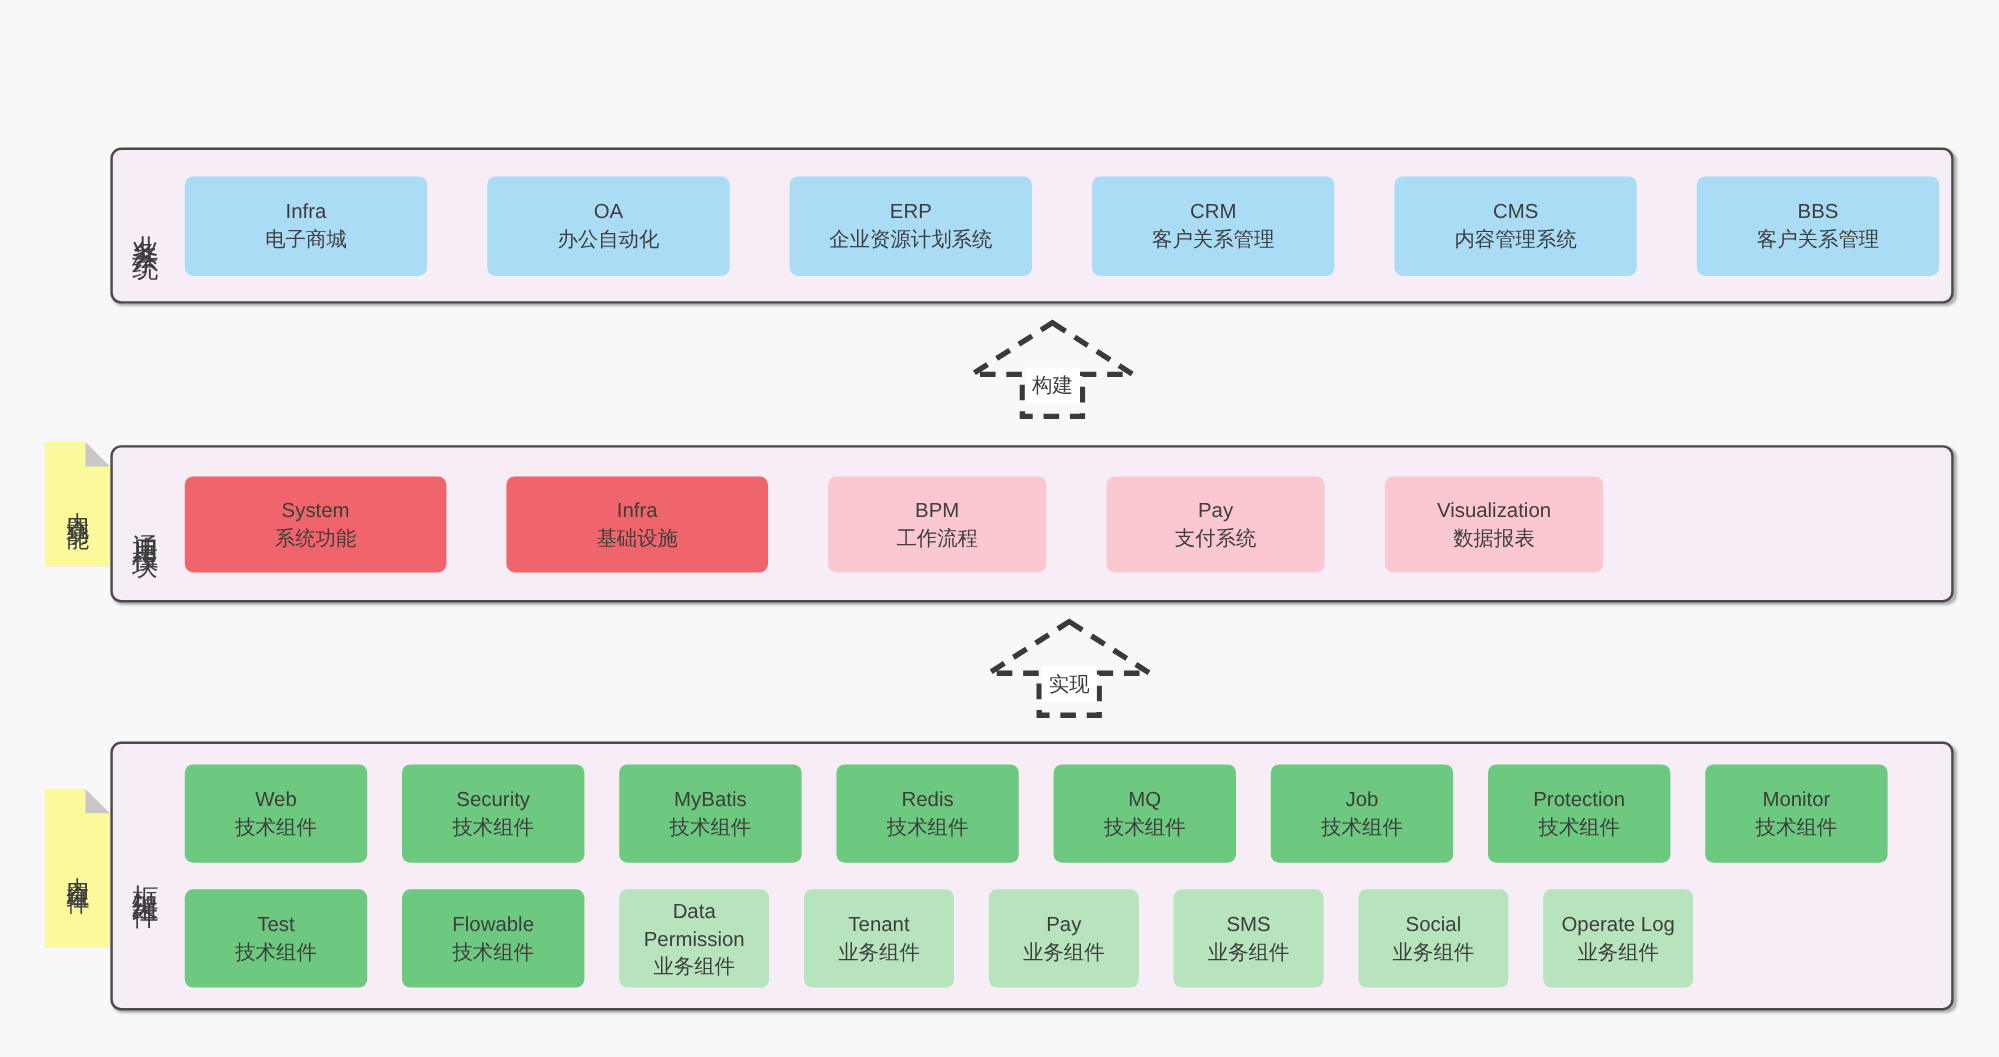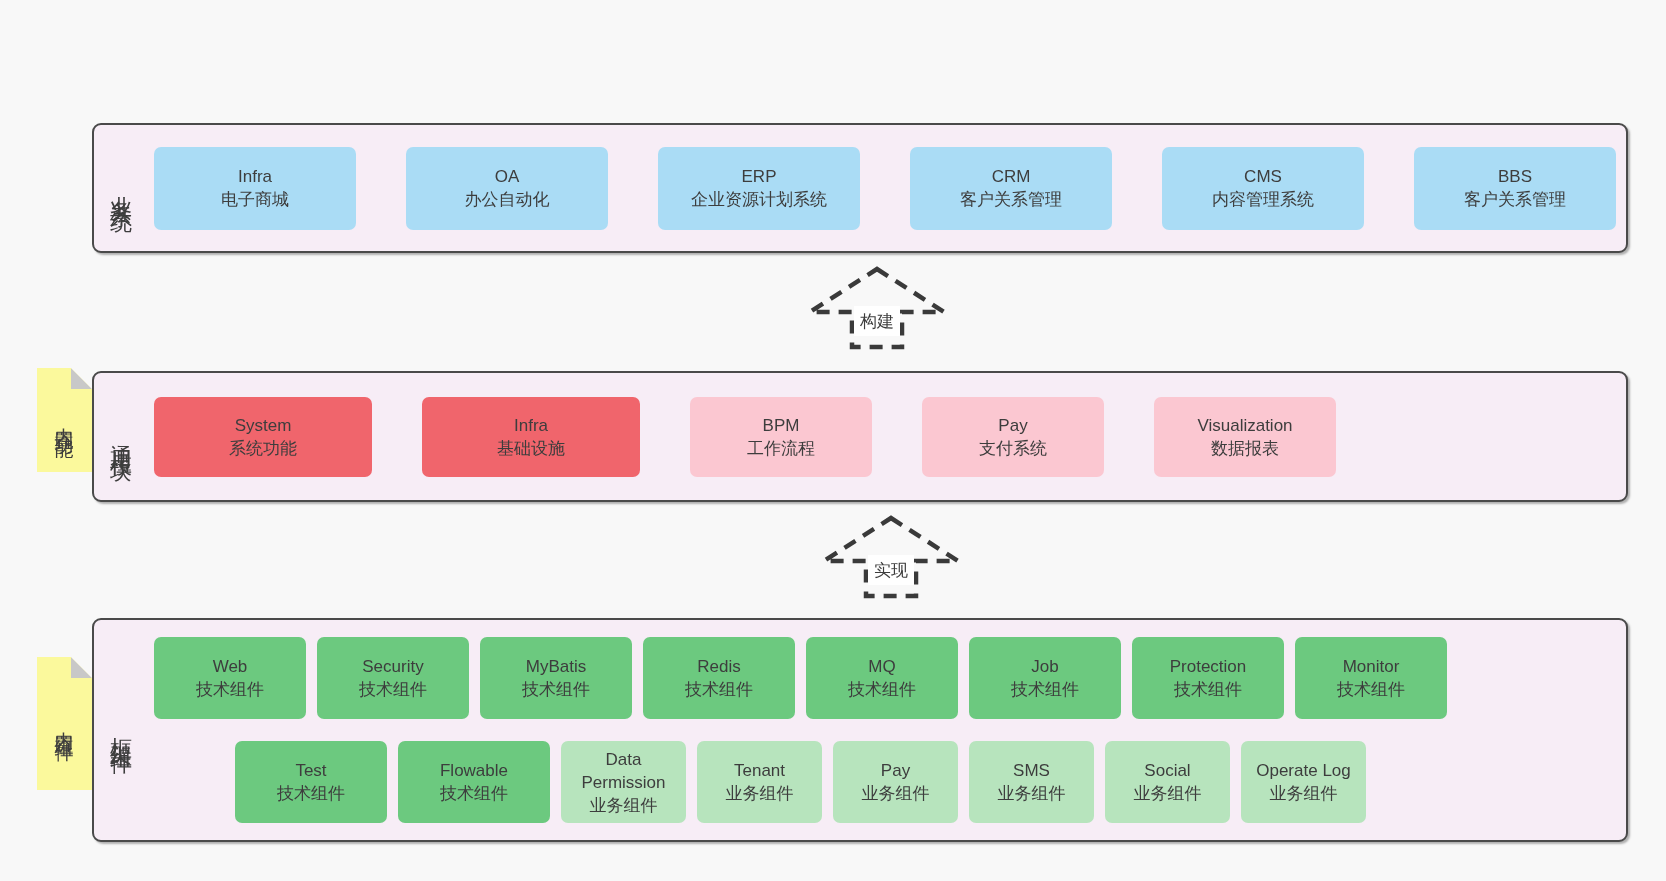--- a/index.html
+++ b/index.html
@@ -41,21 +41,21 @@
     font-size:17px;line-height:23px;
     padding:4px 12px;box-sizing:border-box;
   }
   .box.blue {background:#aadcf5;width:202px;height:83px;}
   .box.red  {background:#f0656c;width:218px;height:80px;}
   .box.pink {background:#fbc7d1;width:182px;height:80px;}
   .box.green     {background:#6cc97f;width:152px;height:82px;}
   .box.lightgreen{background:#b7e4bd;width:125px;height:82px;}
 
   .components-rows{display:flex;flex-direction:column;gap:22px;padding-left:6px;}
-  .components-row{display:flex;gap:11px;justify-content:center;}
+  .components-row{display:flex;gap:29px;}
 
   .note{
     position:absolute;left:37px;width:55px;
     background:#fbf99c;
     clip-path:polygon(0 0, calc(100% - 21px) 0, 100% 21px, 100% 100%, 0 100%);
     filter:drop-shadow(1px 2px 2px rgba(0,0,0,.35));
     display:flex;align-items:center;justify-content:center;
   }
   #note-modules{top:368px;height:104px;}
   #note-components{top:657px;height:133px;}

